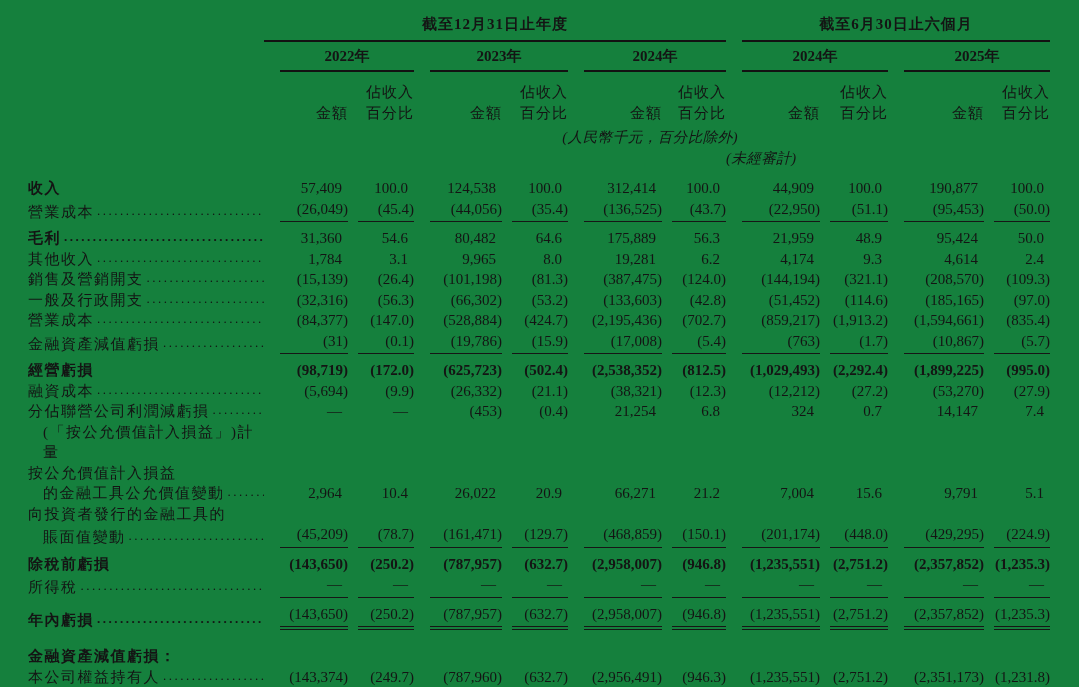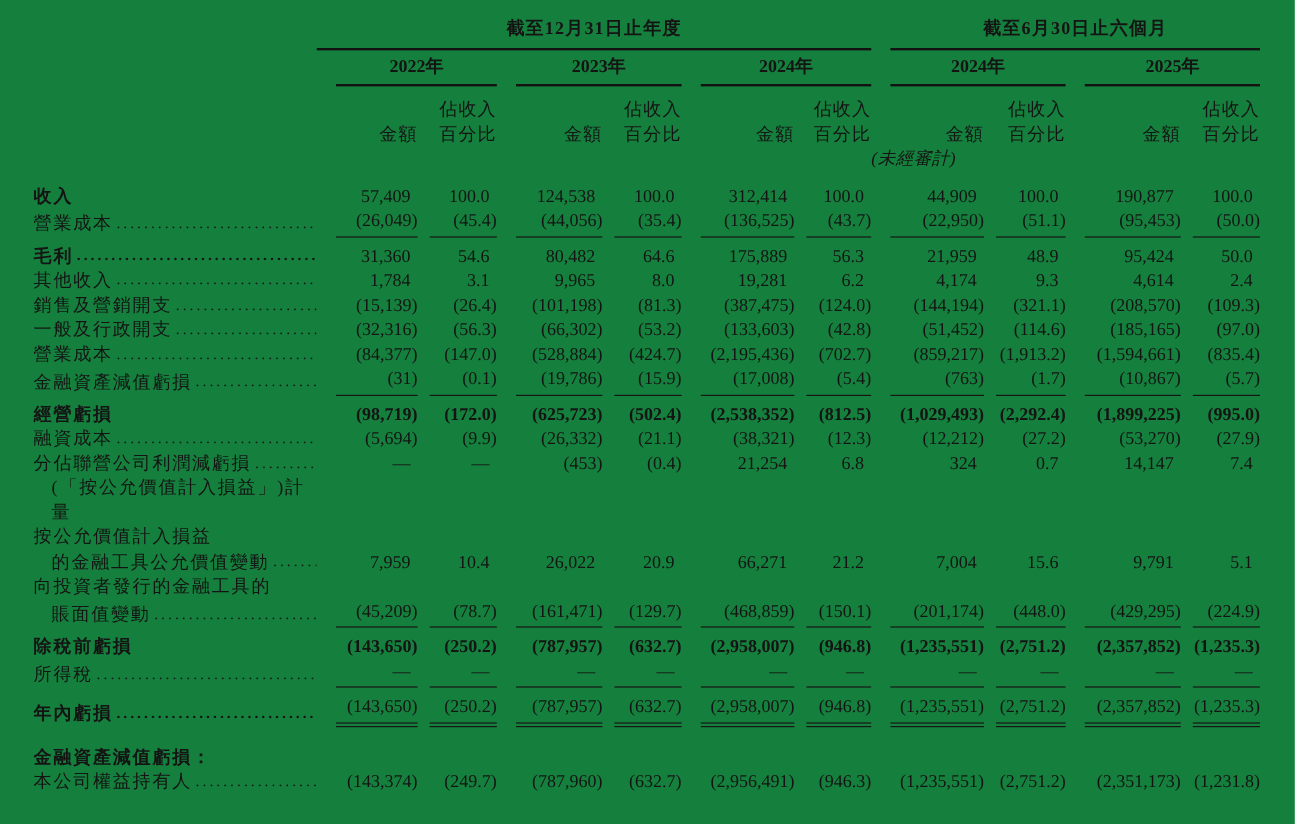--- a/index.html
+++ b/index.html
@@ -130,20 +130,27 @@
           <td class="amt">
             <div class="v">金額</div>
           </td>
           <td class="pct">
             <div class="v">
               <div>佔收入</div>
               <div>百分比</div>
             </div>
           </td>
         </tr>
+        <tr class="note-c pt4">
+          <td></td>
+          <td colspan="6">
+            <div class="v note"><span class="n">(人民幣千元，百分比除外)</span></div>
+          </td>
+          <td colspan="4"></td>
+        </tr>
         <tr>
           <td></td>
           <td colspan="6"></td>
           <td colspan="2">
             <div class="note note-u">(未經審計)</div>
           </td>
           <td colspan="2"></td>
         </tr>
       </thead>
     <tbody id="fin-body">
@@ -580,21 +587,21 @@
           <td colspan="10"></td>
         </tr>
         <tr class="row ind">
           <td>
             <div class="lab">
               <span class="lt">的金融工具公允價值變動</span>
               <span class="ld">............................................................</span>
             </div>
           </td>
           <td class="amt num">
-            <div class="v"><span class="n pos">7,959</span></div>
+            <div class="v"><span class="n pos">2,964</span></div>
           </td>
           <td class="pct num">
             <div class="v"><span class="n pos">10.4</span></div>
           </td>
           <td class="amt num">
             <div class="v"><span class="n pos">26,022</span></div>
           </td>
           <td class="pct num">
             <div class="v"><span class="n pos">20.9</span></div>
           </td>

